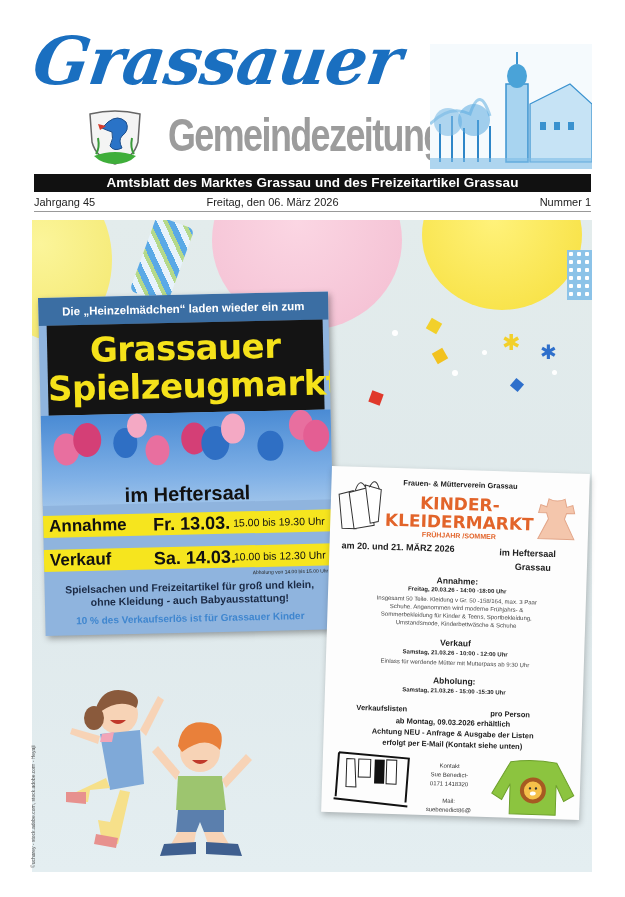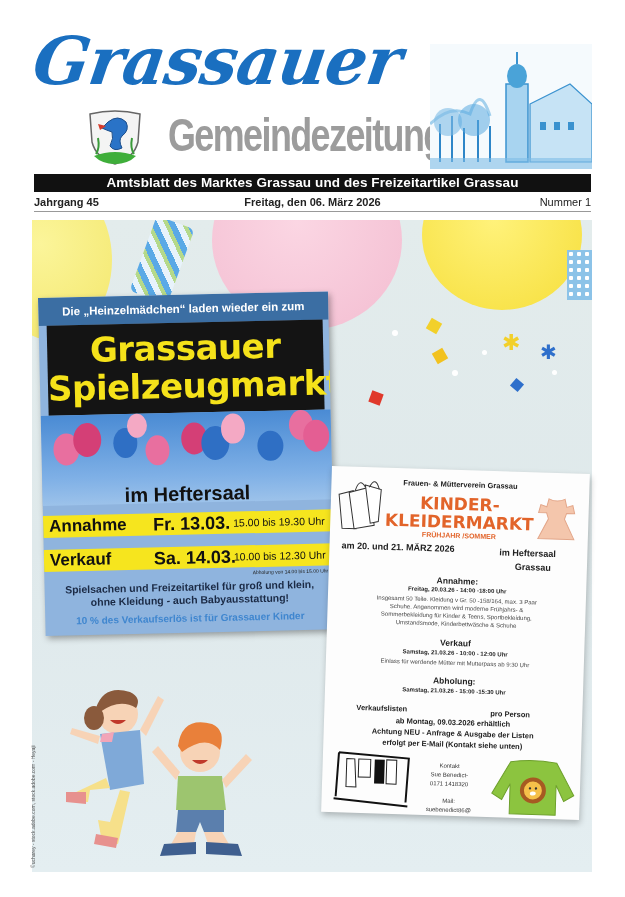--- a/index.html
+++ b/index.html
@@ -68,22 +68,22 @@
       <rect x="124" y="78" width="6" height="8" fill="#3a92cf"></rect>
       <rect x="138" y="78" width="6" height="8" fill="#3a92cf"></rect>
     <path d="M10 118 L10 80 M22 118 L22 72 M34 118 L34 84 M48 118 L48 76 M60 118 L60 82" stroke="#2e86c8" stroke-width="2"></path>
     <circle cx="18" cy="78" r="14" fill="#7fbde6" opacity="0.6"></circle>
     <circle cx="44" cy="76" r="16" fill="#5aaae0" opacity="0.55"></circle>
     <rect x="0" y="114" width="162" height="11" fill="#7fbde6" opacity="0.6"></rect>
   </svg>
 </div>
 
 <div class="abs banner">Amtsblatt des Marktes Grassau und des Freizeitartikel Grassau</div>
-<div class="abs meta" style="left:34px;font-weight:bold;">Jahrgang 45</div>
-<div class="abs meta" style="left:0;width:625px;text-align:center;font-weight:bold;">Freitag, den 06. März 2026</div>
+<div class="abs meta" style="left:34px;">Jahrgang 45</div>
+<div class="abs meta" style="left:0;width:545px;text-align:center;">Freitag, den 06. März 2026</div>
 <div class="abs meta" style="right:34px;">Nummer 1</div>
 <div class="abs rule"></div>
 
 <div class="abs photo">
   <div class="balloon" style="left:-40px;top:-40px;width:120px;height:160px;background:radial-gradient(circle at 40% 40%,#fbf59a,#f3e66a);"></div>
   <div class="balloon" style="left:180px;top:-70px;width:190px;height:180px;background:radial-gradient(circle at 45% 40%,#fbd6e3,#f3bdd1);"></div>
   <div class="balloon" style="left:390px;top:-60px;width:160px;height:150px;background:radial-gradient(circle at 45% 40%,#fff27a,#f6de3a);"></div>
   <div class="confetti" style="left:110px;top:0;width:40px;height:80px;background:repeating-linear-gradient(45deg,#5aa9e6 0 6px,#e8f3fb 6px 12px,#b5d98a 12px 16px);transform:rotate(20deg);border-radius:6px;"></div>
   <div class="confetti" style="left:535px;top:30px;width:40px;height:50px;background:radial-gradient(#ffffff 2px,#8cc3e8 2.5px);background-size:8px 8px;"></div>
   <div class="confetti" style="left:396px;top:100px;width:12px;height:12px;background:#f2d02a;transform:rotate(30deg);"></div>

